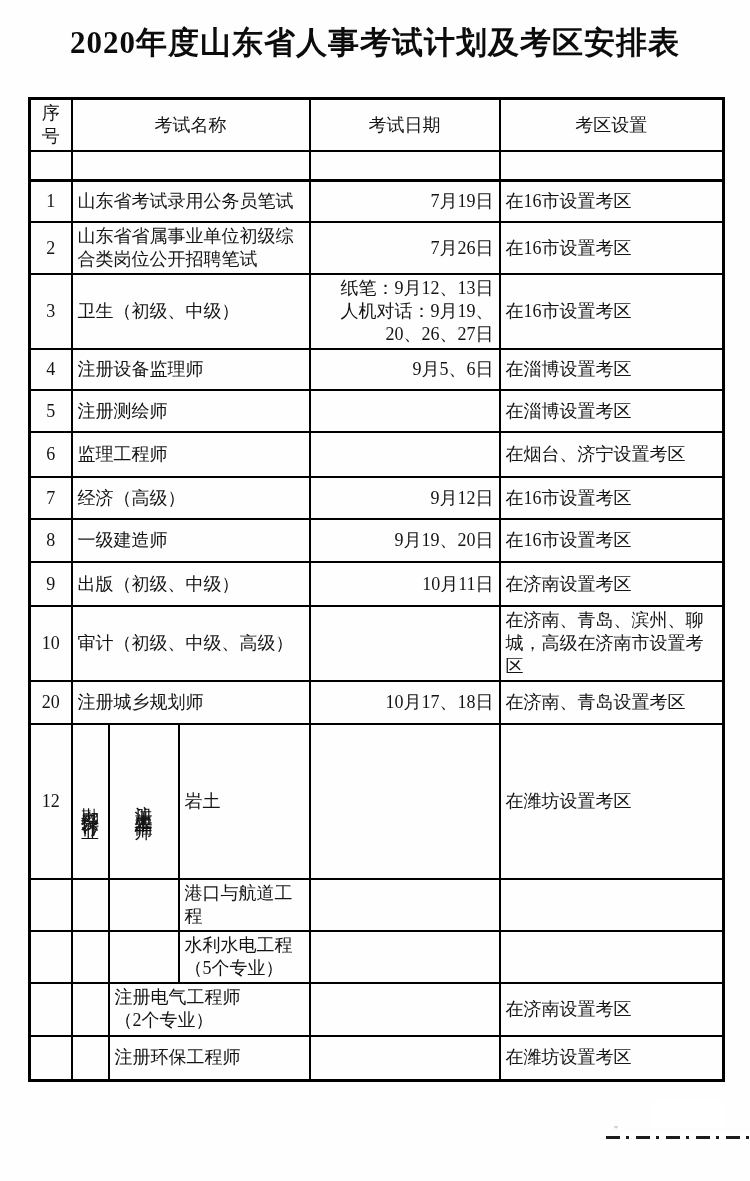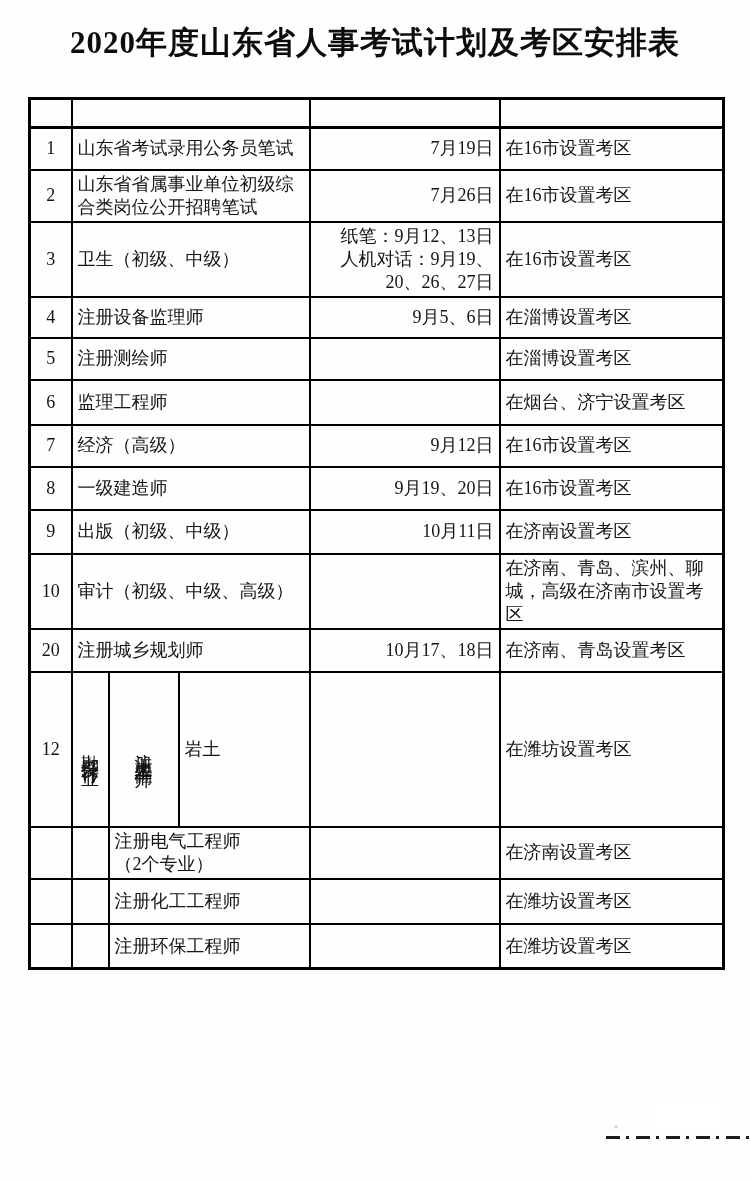--- a/index.html
+++ b/index.html
@@ -97,20 +97,26 @@
     <colgroup>
       <col style="width:42px">
         <col style="width:37px">
         <col style="width:70px">
       <col style="width:131px">
         <col style="width:190px">
         <col style="width:224px">
     </colgroup>
 
     <tbody>
+        <tr class="hdr" style="height:48px">
+      <td>序号</td>
+      <td colspan="3">考试名称</td>
+      <td>考试日期</td>
+      <td>考区设置</td>
+    </tr>
 
     <tr class="sep" style="height:29px">
       <td class="c-no"></td>
       <td colspan="3"></td>
       <td class="c-date"></td>
       <td class="c-region"></td>
     </tr>
 
     <tr style="height:42px">
       <td class="c-no">1</td>
@@ -192,40 +198,50 @@
 
     <tr style="height:155px">
       <td class="c-no">12</td>
       <td class="c-vert"><div class="vtext">勘察设计行业</div></td>
       <td class="c-vert"><div class="vtext">注册土木工程师</div></td>
       <td>岩土</td>
       <td class="c-date"></td>
       <td class="c-region">在潍坊设置考区</td>
     </tr>
 
-
+    <tr style="height:50px">
+      <td class="c-no"></td>
+      <td></td>
+      <td></td>
+      <td>港口与航道工程</td>
+      <td class="c-date"></td>
+      <td class="c-region"></td>
+    </tr>
+
+    <tr style="height:49px">
+      <td class="c-no"></td>
+      <td></td>
+      <td></td>
+      <td>水利水电工程
+ （5个专业）</td>
+      <td class="c-date"></td>
+      <td class="c-region"></td>
+    </tr>
 
 
     <tr style="height:49px">
       <td class="c-no"></td>
       <td></td>
       <td colspan="2">注册电气工程师
  （2个专业）</td>
       <td class="c-date"></td>
       <td class="c-region">在济南设置考区</td>
     </tr>
 
 
-    <tr style="height:45px">
-      <td class="c-no"></td>
-      <td></td>
-      <td colspan="2">注册化工工程师</td>
-      <td class="c-date"></td>
-      <td class="c-region">在潍坊设置考区</td>
-    </tr>
 
     <tr style="height:45px">
       <td class="c-no"></td>
       <td></td>
       <td colspan="2">注册环保工程师</td>
       <td class="c-date"></td>
       <td class="c-region">在潍坊设置考区</td>
     </tr>
   </tbody>
     </table>

